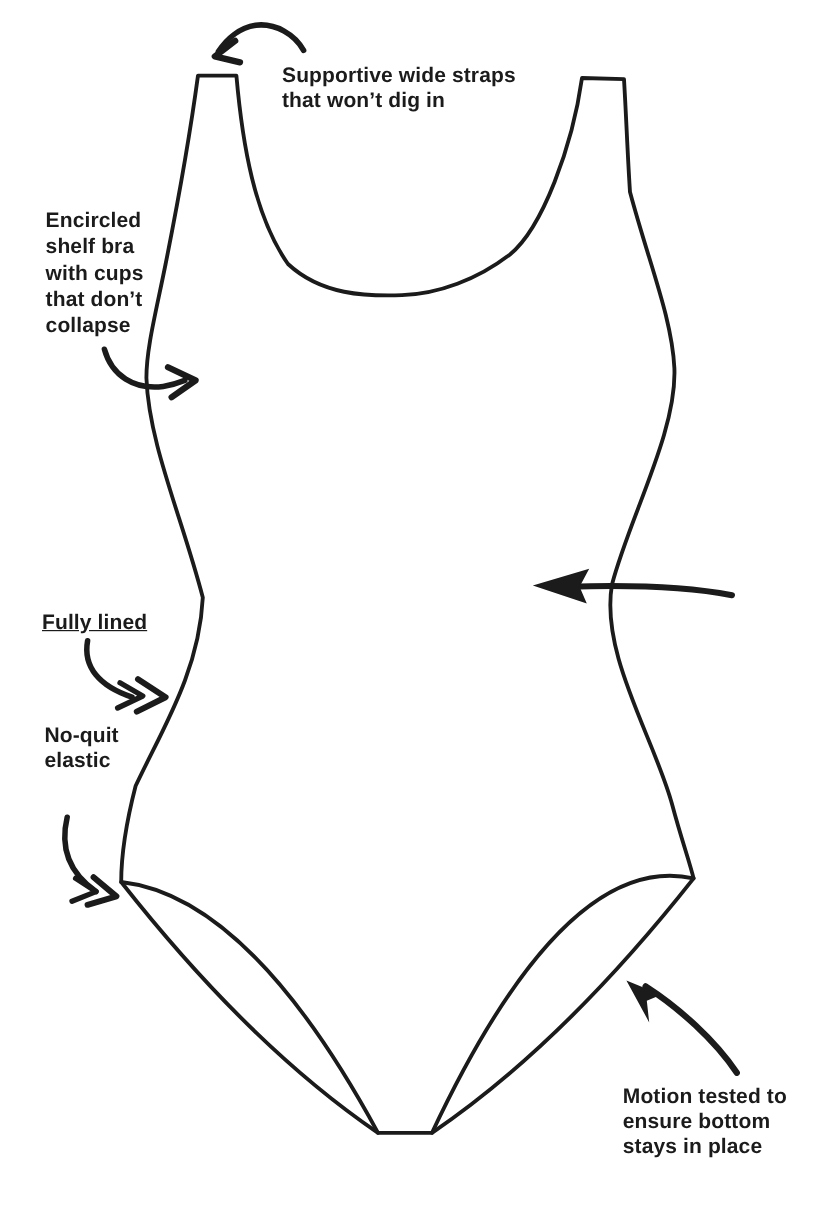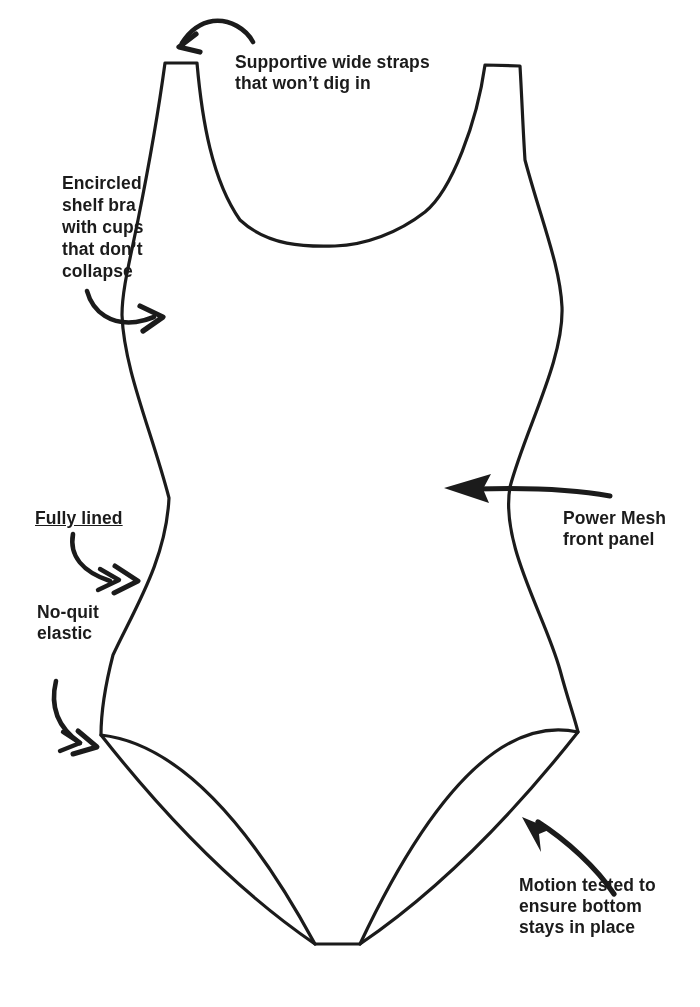--- a/index.html
+++ b/index.html
@@ -14,25 +14,25 @@
   .label{
     position:absolute;
     color:#1b1b1b;
     font-weight:700;
     font-size:17.5px;
     line-height:21px;
     white-space:pre-line;
     letter-spacing:0.1px;
   }
   .label-straps   {left:235px; top:52px;}
-  .label-shelf    {left:38px;  top:172px; line-height:22px;margin-left:24px;}
+  .label-shelf    {left:38px;  top:172px; line-height:22px;}
   .label-lined    {left:35px;  top:508px;text-decoration:underline;}
   .label-elastic  {left:37px;  top:602px;}
   .label-mesh     {left:563px; top:508px;}
-  .label-motion   {left:519px; top:875px;}
+  .label-motion   {left:519px; top:903px;}
 </style>
 </head>
 <body>
 
 <div class="stage">
 
   <svg width="700" height="1007" viewBox="0 0 700 1007">
 
     <g fill="none" stroke-width="3.2" stroke-linecap="round" stroke-linejoin="round" stroke="#1b1b1b">
       <path d="
@@ -103,19 +103,17 @@
   <div class="label label-straps">Supportive wide straps
 that won’t dig in</div>
   <div class="label label-shelf">Encircled
 shelf bra
 with cups
 that don’t
 collapse</div>
   <div class="label label-lined">Fully lined</div>
   <div class="label label-elastic">No-quit
 elastic</div>
-  <div class="label label-mesh">Power Mesh
-front panel</div>
   <div class="label label-motion">Motion tested to
 ensure bottom
 stays in place</div>
 
 </div>
 
 </body></html>

